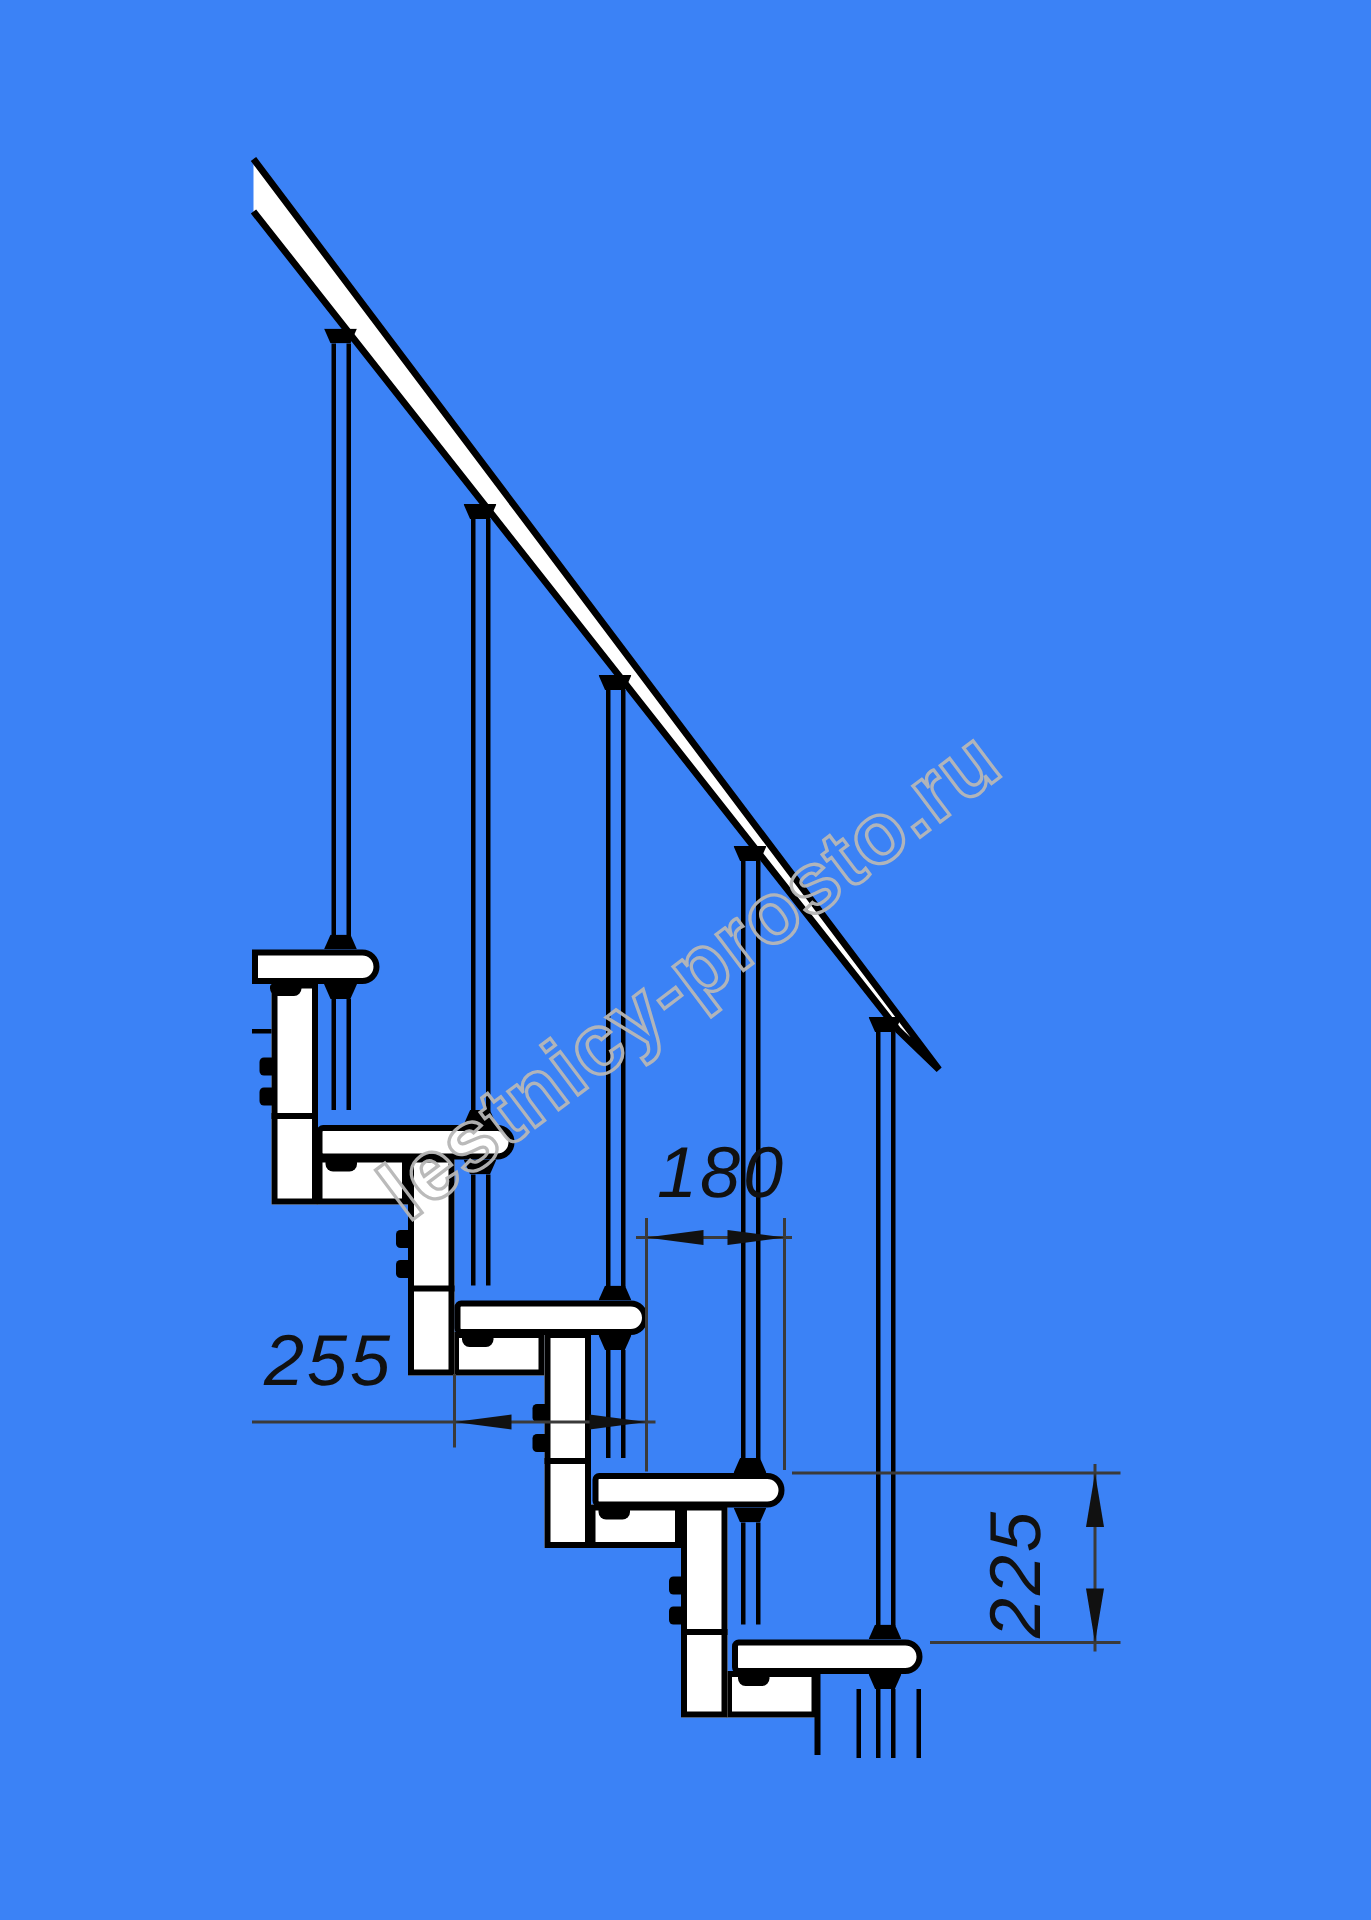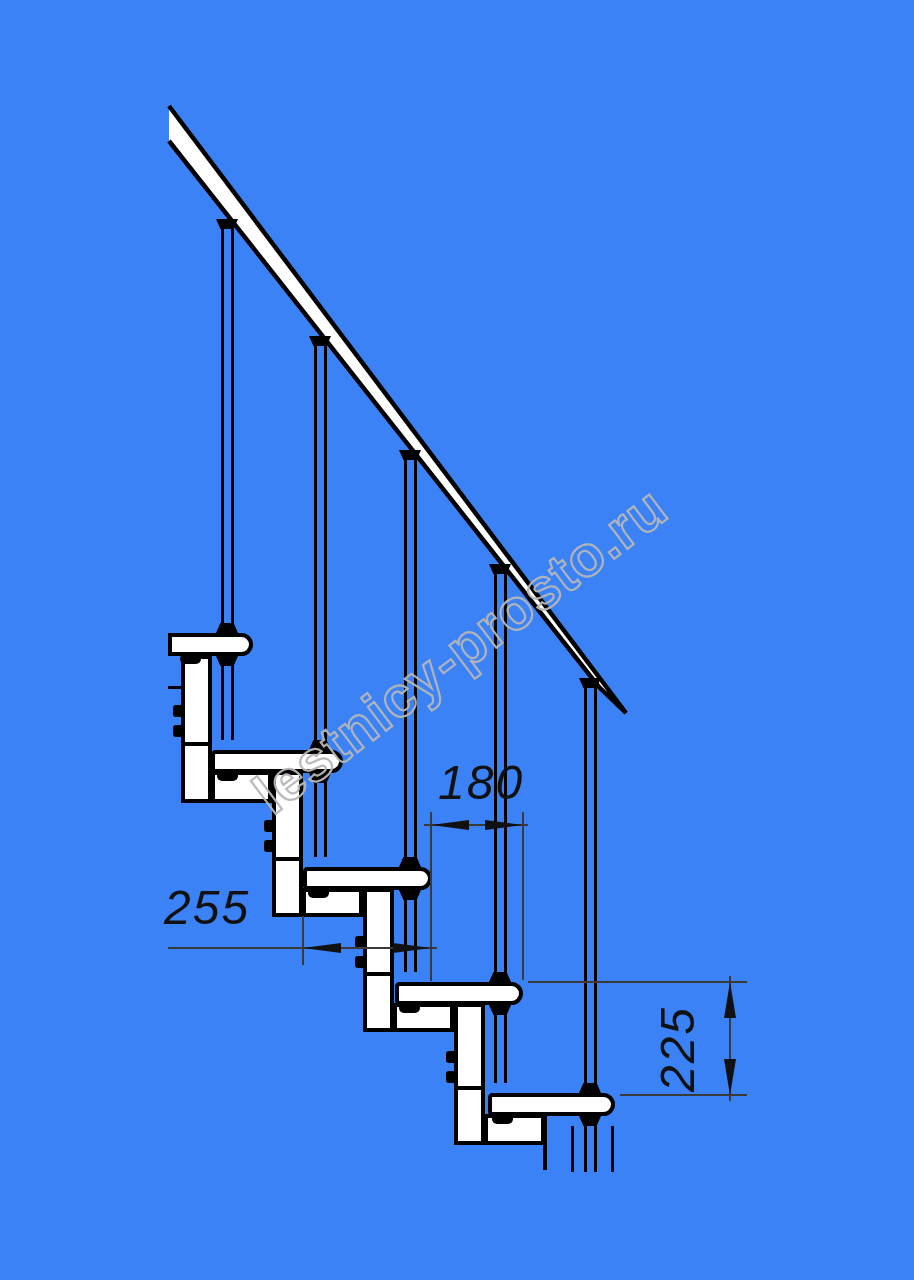--- a/index.html
+++ b/index.html
@@ -126,21 +126,21 @@
   <div class="vline" style="left:522px;top:812px;height:168px;"></div>
   <div class="hline" style="left:424px;top:824px;width:104px;"></div>
   <div class="arr left" style="left:431px;top:820px;"></div>
   <div class="arr right" style="left:485px;top:820px;"></div>
   <div class="dimtext" style="left:438px;top:755px;">180</div>
 
   <div class="vline" style="left:302px;top:916px;height:49px;"></div>
   <div class="hline" style="left:168px;top:947px;width:269px;"></div>
   <div class="arr left" style="left:303px;top:943px;"></div>
   <div class="arr right" style="left:393px;top:943px;"></div>
-  <div class="dimtext" style="left:164px;top:880px;">255</div>
+  <div class="dimtext" style="left:176px;top:880px;">255</div>
 
   <div class="hline" style="left:528px;top:981px;width:219px;"></div>
   <div class="hline" style="left:620px;top:1094px;width:127px;"></div>
   <div class="vline" style="left:729px;top:976px;height:125px;"></div>
   <div class="arr up" style="left:724px;top:982px;"></div>
   <div class="arr down" style="left:724px;top:1059px;"></div>
   <div class="dimtext rot" style="left:617px;top:1024px;width:120px;height:50px;">225</div>
 
   <div class="watermark">lestnicy-prosto.ru</div>
 

